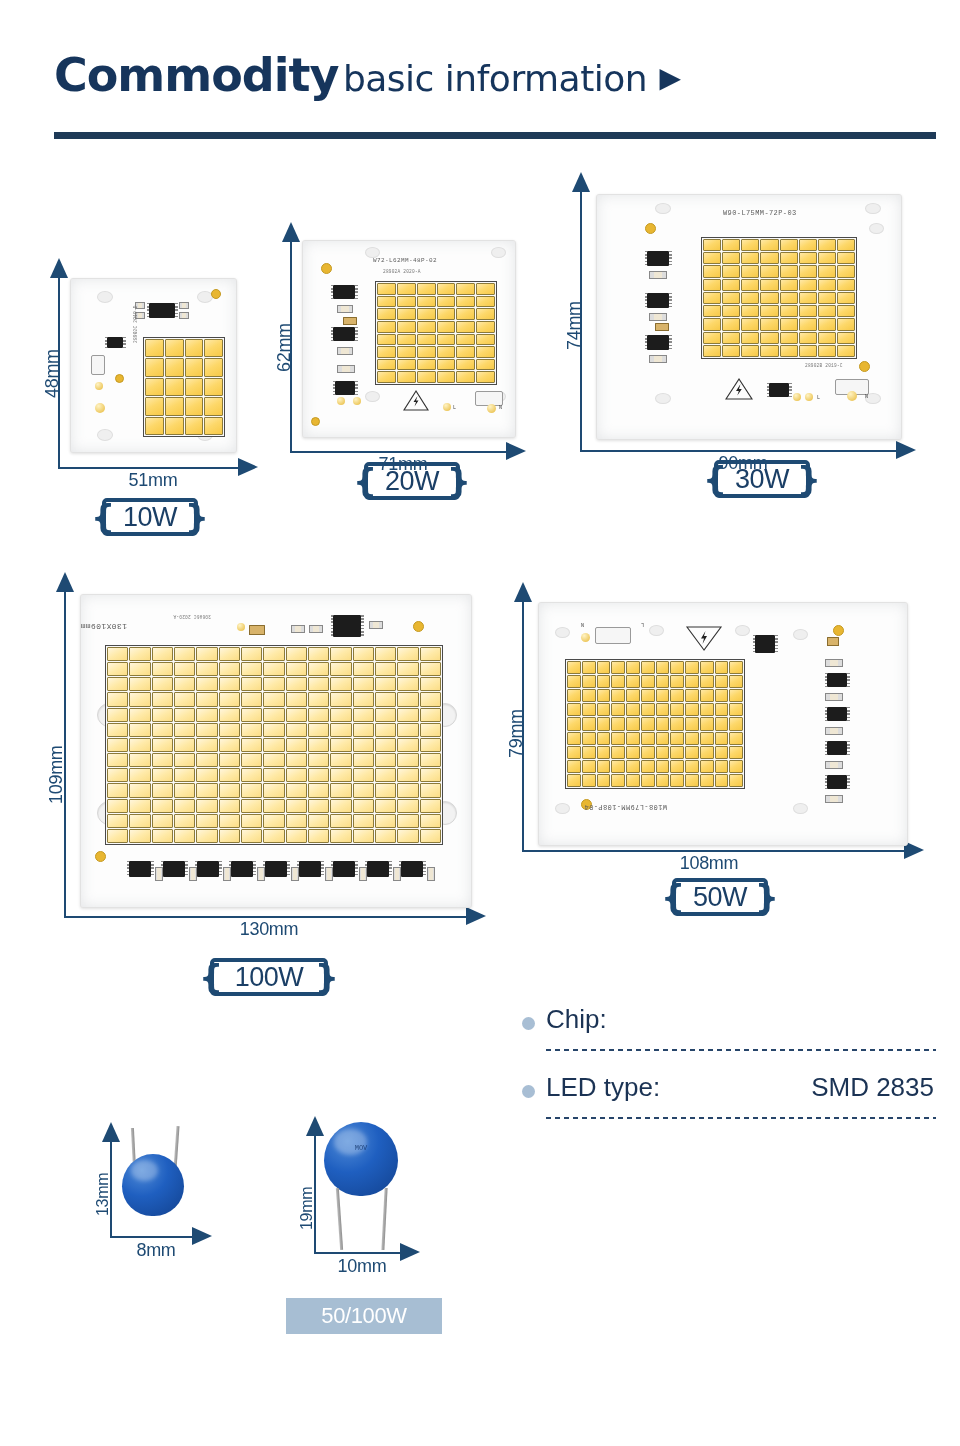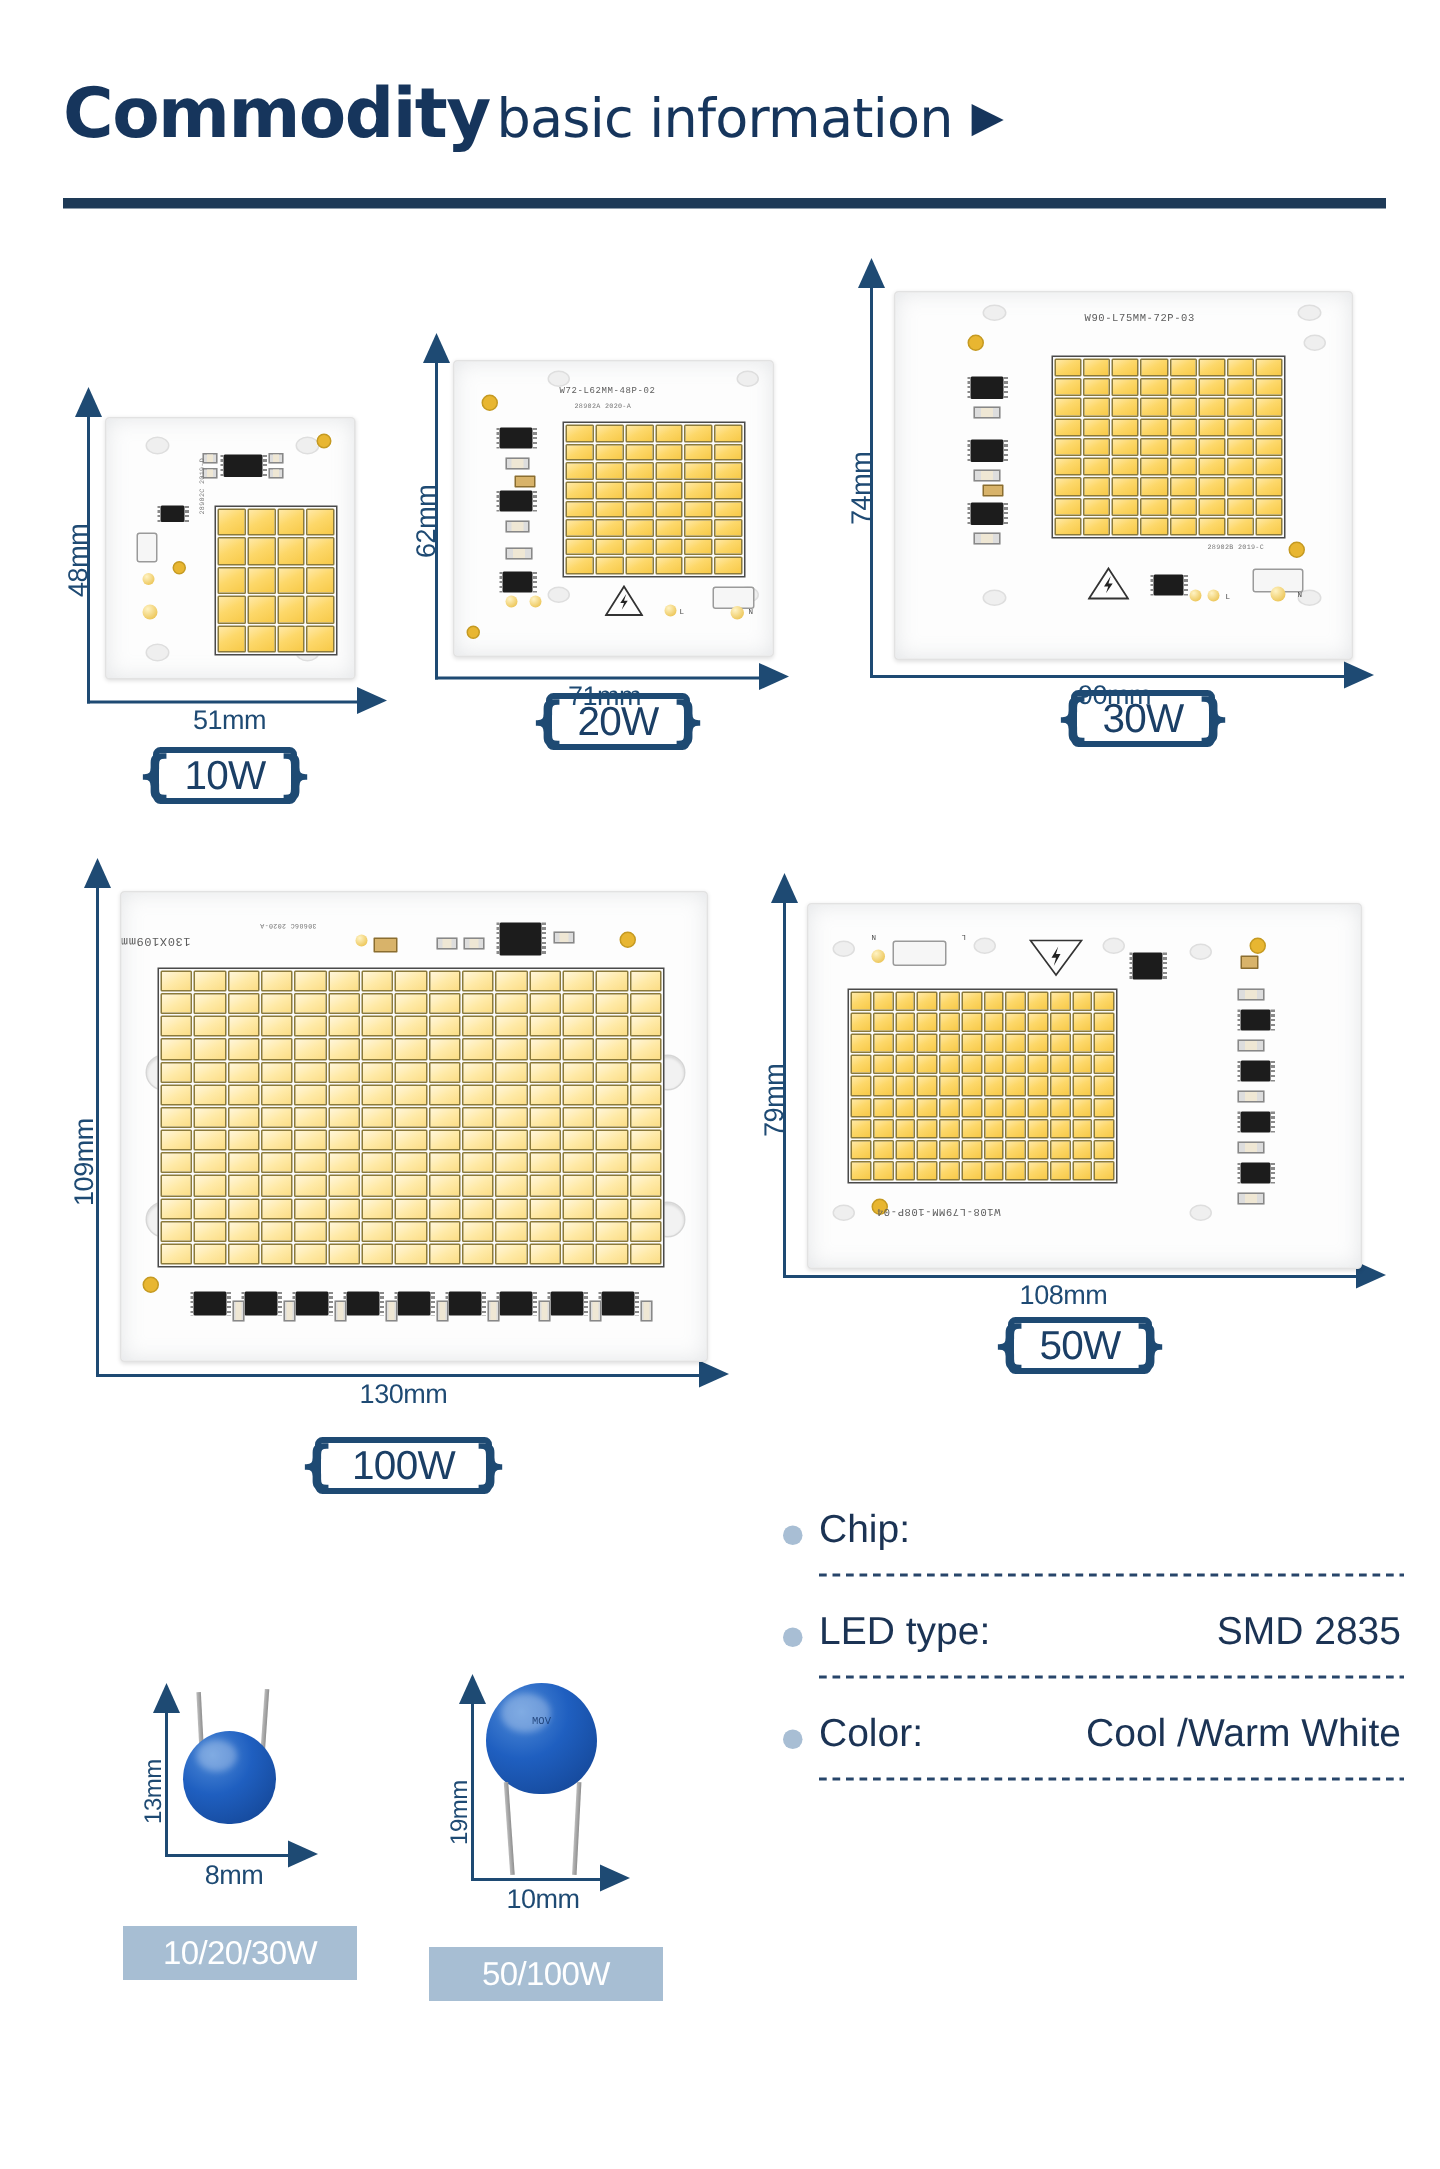--- a/index.html
+++ b/index.html
@@ -4,21 +4,21 @@
 <style>
   html,body{margin:0;padding:0;}
   body{
     width:960px;height:1446px;background:#ffffff;
     font-family:"Liberation Sans", sans-serif;
     color:#1b3354; position:relative; overflow:hidden;
   }
   .page{position:relative;width:960px;height:1446px;}
 
   
-  .header{position:absolute;left:4px;top:52px;width:764px;height:88px;}
+  .header{position:absolute;left:16px;top:52px;width:764px;height:88px;}
   .title{position:absolute;left:38px;top:0;white-space:nowrap;line-height:1;}
   .title .t-strong{
     font-size:46px;font-weight:bold;color:#16355c;letter-spacing:-1px;
     font-family:"DejaVu Sans", sans-serif;
   }
   .title .t-light{
     font-size:36px;font-weight:normal;color:#16355c;letter-spacing:-0.5px;
     font-family:"DejaVu Sans", sans-serif;
   }
   .title .t-arrow{font-size:28px;color:#16355c;margin-left:8px;position:relative;top:-4px;}
@@ -921,21 +921,20 @@
     <div class="arrow-right" style="left:130px;top:115px;"></div>
     <div class="dim-label-v" style="left:32px;top:104px;font-size:16px;">13mm</div>
     <div class="dim-label-h" style="left:44px;top:128px;width:100px;font-size:18px;">8mm</div>
 
     <div class="lead" style="left:70px;top:16px;height:42px;transform:rotate(-3deg);"></div>
     <div class="lead" style="left:113px;top:14px;height:44px;transform:rotate(4deg);"></div>
     <div class="disc" style="left:60px;top:42px;width:62px;height:62px;">
       <div class="gloss"></div>
     </div>
 
-    <div class="pw-label" style="left:20px;top:172px;width:156px;height:36px;">10/20/30W</div>
   </div>
 
   <div class="varistor-block" style="left:272px;top:1112px;width:220px;height:220px;">
     <div class="arrow-up" style="left:34px;top:4px;"></div>
     <div class="dim-line-v" style="left:42px;top:22px;height:120px;"></div>
     <div class="dim-line-h" style="left:42px;top:140px;width:96px;"></div>
     <div class="arrow-right" style="left:128px;top:131px;"></div>
     <div class="dim-label-v" style="left:26px;top:118px;font-size:16px;">19mm</div>
     <div class="dim-label-h" style="left:38px;top:144px;width:104px;font-size:18px;">10mm</div>
 
@@ -954,21 +953,15 @@
       <div class="bullet"></div>
       <div class="label">Chip:</div>
       <div class="sep"></div>
     </div>
     <div class="spec-row">
       <div class="bullet"></div>
       <div class="label">LED type:</div>
       <div class="value">SMD 2835</div>
       <div class="sep"></div>
     </div>
-    <div class="spec-row">
-      <div class="bullet"></div>
-      <div class="label">Color:</div>
-      <div class="value">Cool /Warm White</div>
-      <div class="sep"></div>
-    </div>
   </div>
 
 </div>
 
 </body></html>

